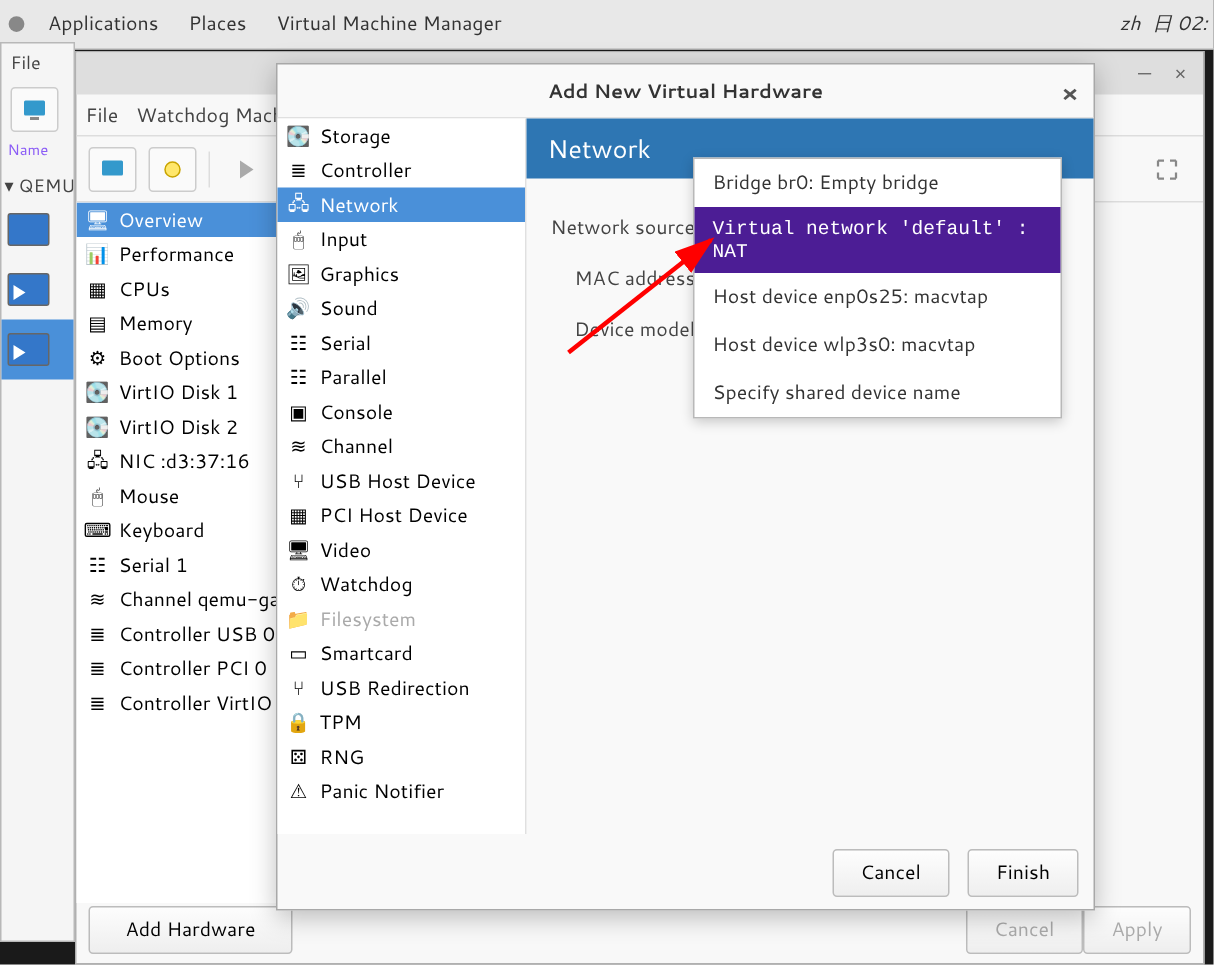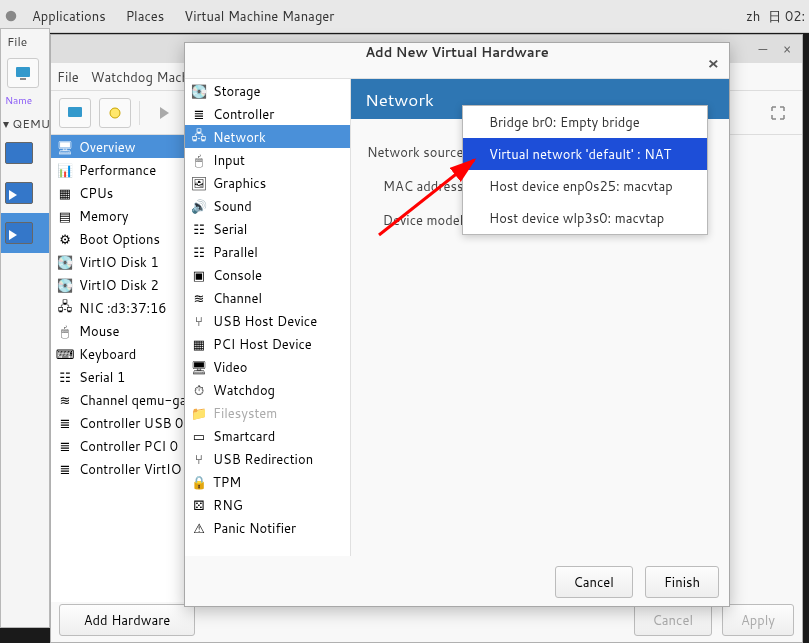--- a/index.html
+++ b/index.html
@@ -2,21 +2,21 @@
 <html><head>
 <meta charset="utf-8">
 <style>
 * { box-sizing: border-box; margin: 0; padding: 0; font-family: "Cantarell", "Segoe UI", sans-serif; font-size: 13px; }
 body { width: 809px; height: 643px; background: #1a1a1a; position: relative; overflow: hidden; }
 
 
 .topbar { position: absolute; top: 0; left: 0; right: 0; height: 24px; background: #e8e8e8; border-bottom: 1px solid #ccc; display: flex; align-items: center; padding: 16px 4px; color: #333; }
 .topbar .app-icon { width: 14px; height: 14px; margin-right: 4px; display: inline-block; }
 .topbar-item { padding: 2px 10px; cursor: default; }
-.topbar-right { margin-left: auto; display: flex; align-items: center; gap: 8px; }
+.topbar-right { margin-left: auto; display: flex; align-items: center; gap: 8px; font-style: italic; }
 
 
 .vmm-bg { position: absolute; top: 28px; left: 0; width: 50px; height: 600px; background: #f5f5f5; border: 1px solid #b8b8b8; }
 .vmm-bg .menu { height: 24px; padding-left:6px; font-size:12px; color:#444; display:flex; align-items:center;}
 .vmm-bg .tb { height: 40px; display:flex; align-items:center; padding-left:6px;}
 .vmm-bg .lh { height:20px; padding-left:4px; font-size:10px; color:#8b5cf6;}
 .vmm-bg .tree { font-size:12px; color:#444;}
 .vmm-bg .tree-item { height: 40px; display:flex; align-items:center; padding-left:4px;}
 .vmm-bg .tree-item.sel { background:#4a90d9; color:#fff;}
 .mini-mon { width:28px; height:22px; background:#3477c9; border:1px solid #666; display:inline-block; border-radius:2px; position:relative;}
@@ -30,44 +30,44 @@
 .win-btn { width:14px; height:14px; display:inline-flex; align-items:center; justify-content:center; margin-left: 10px; color:#666; cursor:pointer;}
 .vmdetail-menu { height: 28px; border-bottom:1px solid #ddd; display:flex; align-items:center; padding: 0 6px; gap: 12px; color:#444;}
 .vmdetail-toolbar { height: 44px; display:flex; align-items:center; padding: 0 8px; gap: 8px; border-bottom:1px solid #ddd;}
 .tb-btn { width:32px; height:30px; border:1px solid #ccc; border-radius:3px; background:#fafafa; display:flex; align-items:center; justify-content:center; cursor:pointer;}
 .fullscreen-ic { margin-left:auto;}
 .vmdetail-body { position:absolute; top:100px; left:0; right:0; bottom:40px; display:flex;}
 .hw-list { width:136px; background:#fff; border-right:1px solid #ddd; overflow:hidden;}
 .hw-item { height:23px; display:flex; align-items:center; padding-left:6px; gap:6px; font-size:12px; cursor:pointer; white-space:nowrap; overflow:hidden;}
 .hw-item.sel { background:#4a90d9; color:#fff;}
 .hw-ico { width:16px; height:16px; display:inline-flex; align-items:center; justify-content:center; flex-shrink:0;}
-.vmdetail-footer { position:absolute; bottom:6px; left:8px; right:8px; display:flex; gap:10px; }
+.vmdetail-footer { position:absolute; bottom:6px; left:8px; right:8px; display:flex; gap:0; }
 .btn { border:1px solid #bcbcbc; border-radius:3px; background:linear-gradient(#fdfdfd,#eee); padding: 6px 18px; cursor:pointer; font-size:13px;}
 .btn.disabled { color:#aaa; cursor:default;}
 .spacer-flex { flex:1;}
 
 
 .dialog { position:absolute; top:42px; left:184px; width:546px; height:565px; background:#f9f9f9; border:1px solid #a8a8a8; box-shadow: 0 4px 16px rgba(0,0,0,.25);}
-.dialog-title { height:36px; display:flex; justify-content:center; font-weight:600; color:#333; position:relative; border-bottom:1px solid #e0e0e0;}
+.dialog-title { height:36px; display:flex; align-items:center; justify-content:center; font-weight:600; color:#333; position:relative; border-bottom:1px solid #e0e0e0;}
 .dialog-title .close { position:absolute; right:10px; top:8px; font-size:16px; color:#555; cursor:pointer; font-weight:bold;}
 .dialog-body { position:absolute; top:36px; left:0; right:0; bottom:50px; display:flex;}
 .dlg-left { width:166px; background:#fff; border-right:1px solid #e0e0e0;}
 .dlg-left .hw-item { height:23px;}
 .dlg-left .hw-item.dim { color:#aaa;}
 .dlg-right { flex:1; padding: 0; position:relative;}
 .section-head { background:#2e76b3; color:#fff; padding:8px 14px; font-size:17px; margin-bottom:16px;}
 .form-row { display:flex; align-items:center; padding: 4px 14px; min-height:34px;}
 .form-label { width:110px; text-align:right; color:#444; padding-right:8px;}
 .form-field { flex:1;}
 .dialog-footer { position:absolute; bottom:8px; right:10px; display:flex; gap:12px;}
 
 
 .dropdown { position:absolute; top:105px; left:462px; width:246px; background:#fff; border:1px solid #b8b8b8; box-shadow: 0 2px 8px rgba(0,0,0,.2); z-index:50;}
-.dropdown-item { padding: 7px 26px; color:#333; cursor:pointer; font-size:13px;}
-.dropdown-item.sel { background:#1d4ed8; color:#fff;}
+.dropdown-item { padding: 7px 12px; color:#333; cursor:pointer; font-size:13px;}
+.dropdown-item.sel { background:#4c1d95; color:#fff;font-family:Liberation Mono, monospace;}
 
 
 .arrow-svg { position:absolute; top:150px; left:374px; width:120px; height:90px; z-index:60; pointer-events:none;}
 
 
 .ico-svg { width:16px; height:16px;}
 </style>
 </head>
 <body>
 
@@ -324,20 +324,21 @@
     <button class="btn">Cancel</button>
     <button class="btn">Finish</button>
   </div>
 </div>
 
 <div class="dropdown">
   <div class="dropdown-item">Bridge br0: Empty bridge</div>
   <div class="dropdown-item sel">Virtual network 'default' : NAT</div>
   <div class="dropdown-item">Host device enp0s25: macvtap</div>
   <div class="dropdown-item">Host device wlp3s0: macvtap</div>
+  <div class="dropdown-item">Specify shared device name</div>
 </div>
 
 <svg class="arrow-svg" viewBox="0 0 120 90">
   <defs>
       <marker id="ah" markerWidth="10" markerHeight="10" refX="8" refY="3" orient="auto">
         <path d="M0,0 L0,6 L9,3 z" fill="#ff0000"></path>
       </marker>
     </defs>
   <line x1="5" y1="85" x2="100" y2="10" stroke="#ff0000" stroke-width="3" marker-end="url(#ah)"></line>
 </svg>

